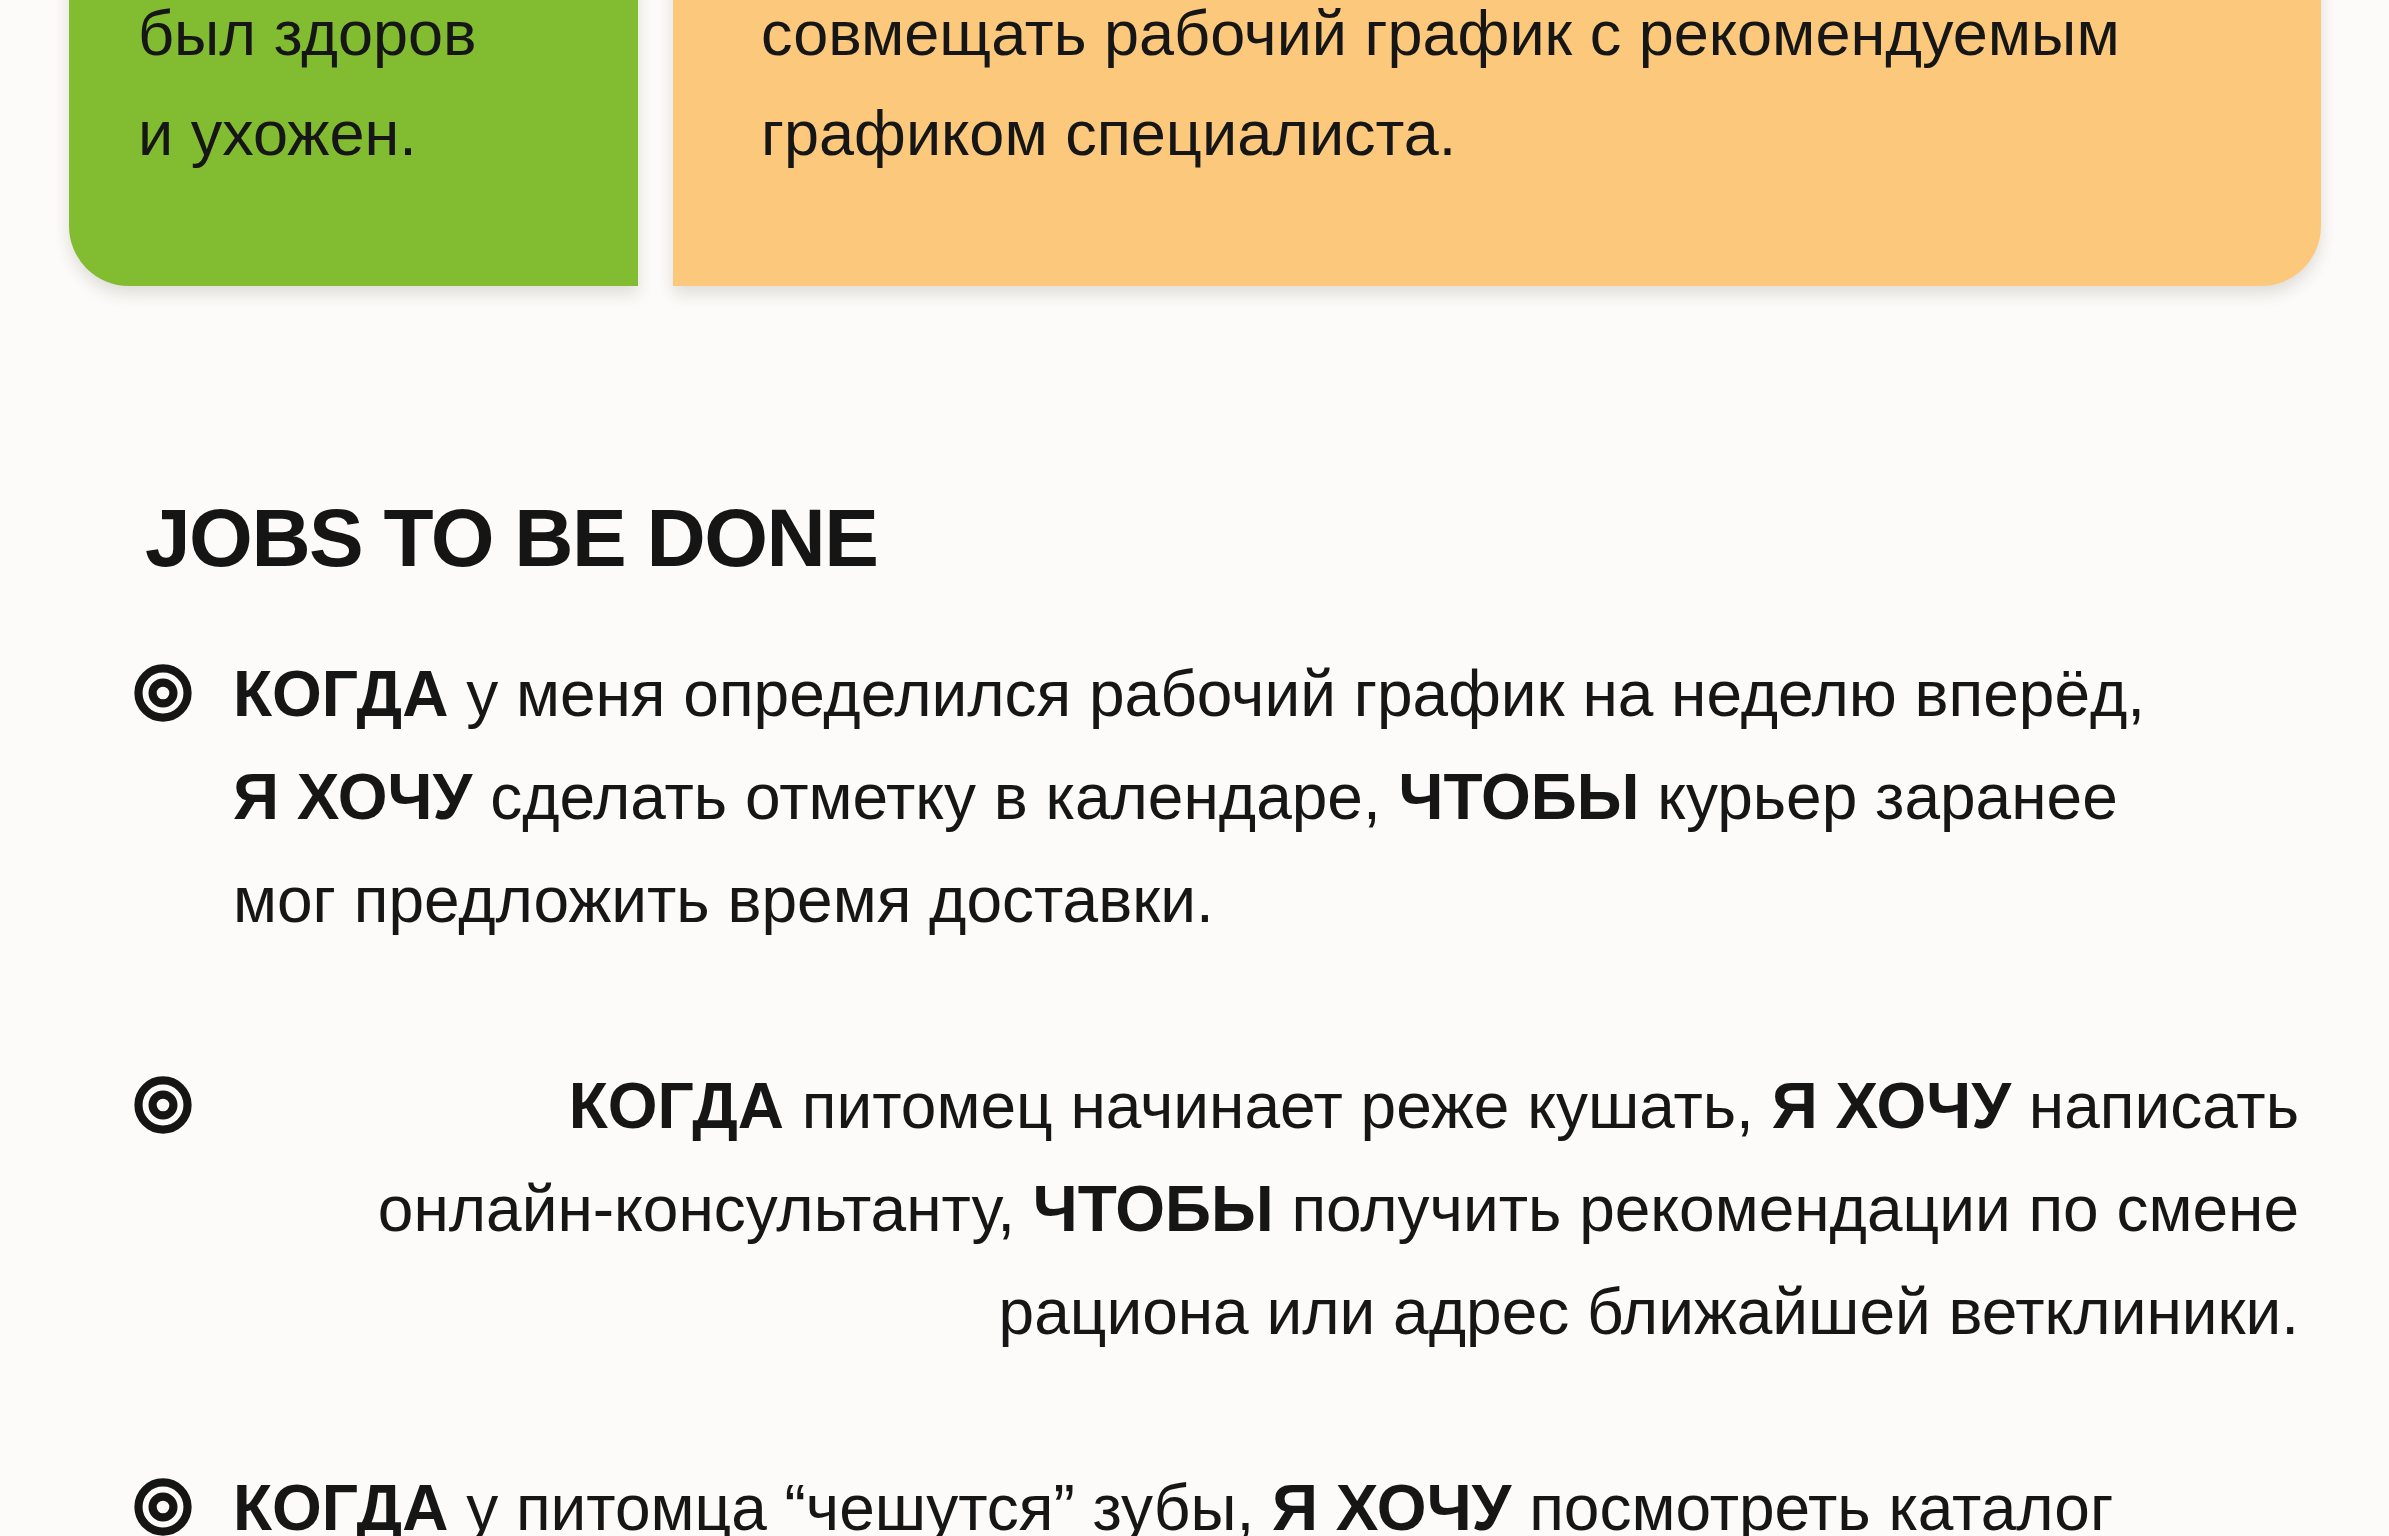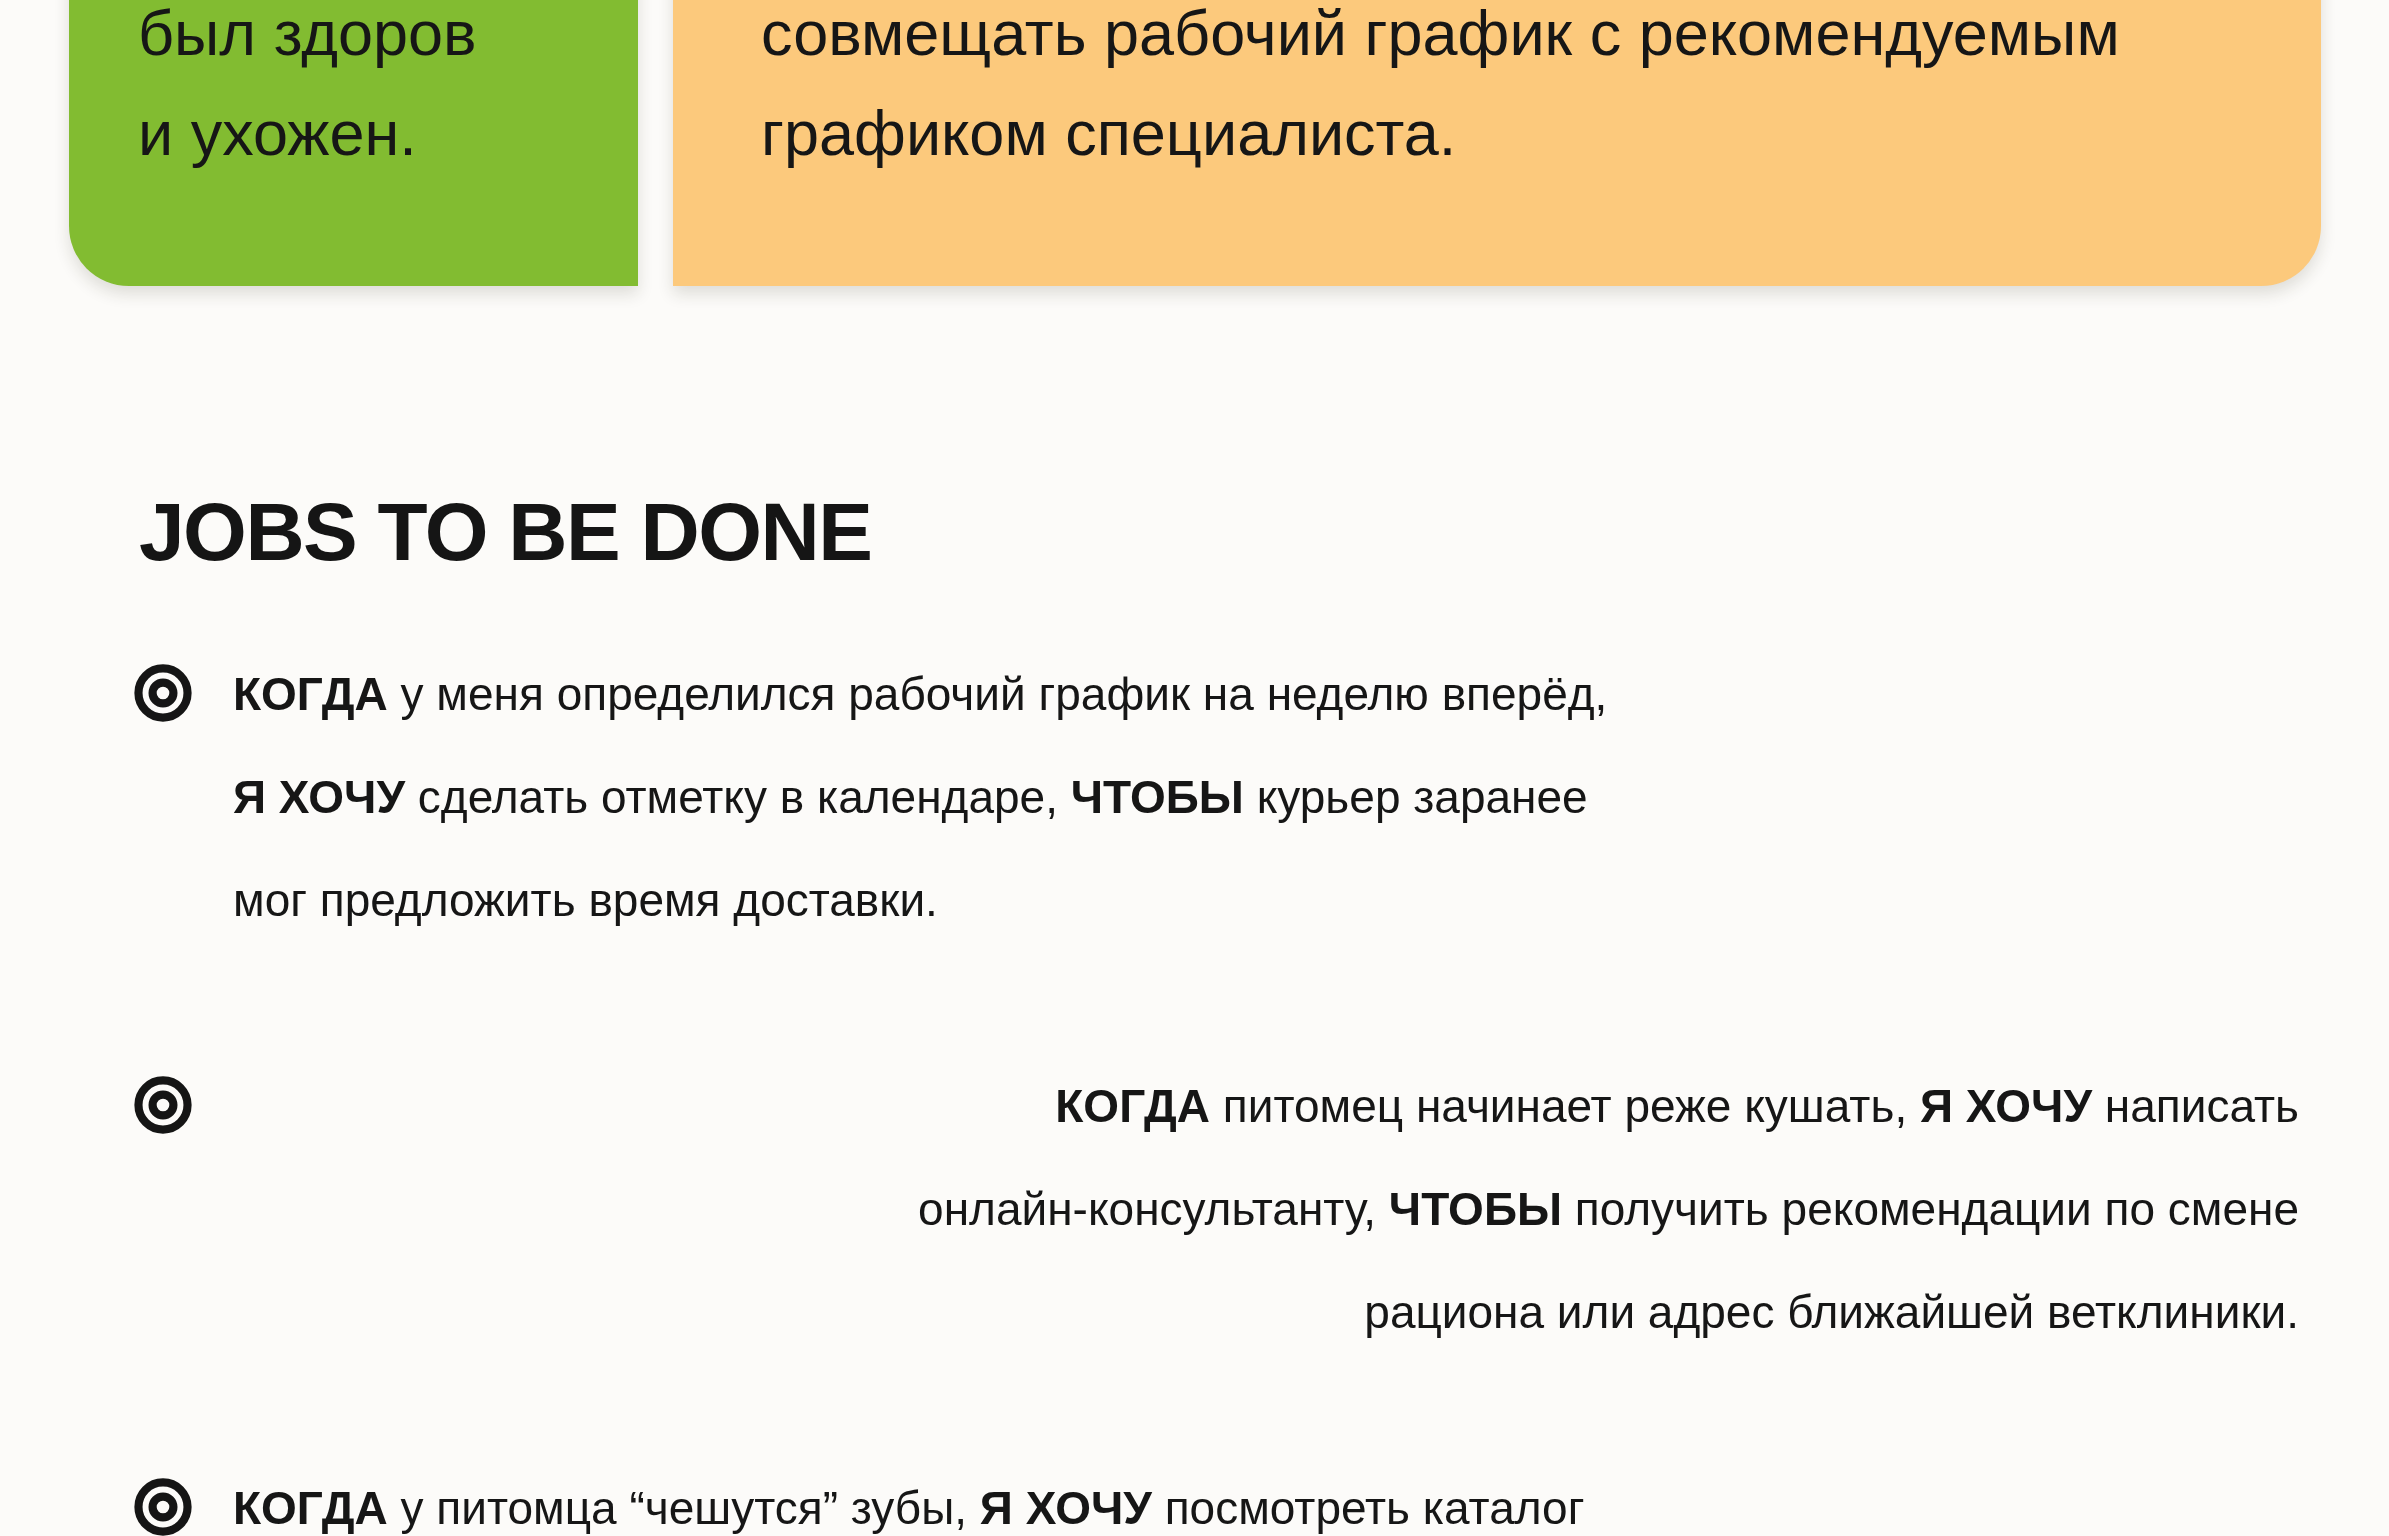--- a/index.html
+++ b/index.html
@@ -31,21 +31,21 @@
     font-size: 63px;
     line-height: 100px;
     white-space: pre-line;
     color: #161616;
   }
   .note-green .note-text { left: 69px; }
   .note-orange .note-text { left: 88px; }
   .jobs-heading {
     position: absolute;
     left: 139px; top: 491px;
-    margin: 0;
+    margin: 6px;
     font-size: 82px;
     line-height: 82px;
     font-weight: 700;
     letter-spacing: -1.5px;
     color: #151515;
   }
   .bullets { position: absolute; left: 0; top: 0; }
   .bullet {
     position: absolute;
     left: 134px;
@@ -55,21 +55,21 @@
   .bullet:nth-of-type(2) { top: 1055px; text-align: right; }
   .bullet:nth-of-type(3) { top: 1457px; }
   .bullet .icon {
     position: absolute;
     left: 0; top: 21px;
     width: 58px; height: 58px;
   }
   .bullet .icon svg { display: block; width: 58px; height: 58px; }
   .bullet-text {
     margin-left: 99px;
-    font-size: 46px;
+    font-size: 64px;
     line-height: 103px;
     color: #161616;
   }
   .bullet-text b { font-weight: 700; }
 </style>
 </head>
 <body style="background: rgb(252, 251, 249);">
 
 <div class="note note-green" style="background: rgb(130, 188, 49);">
   <div class="note-text">был здоров

